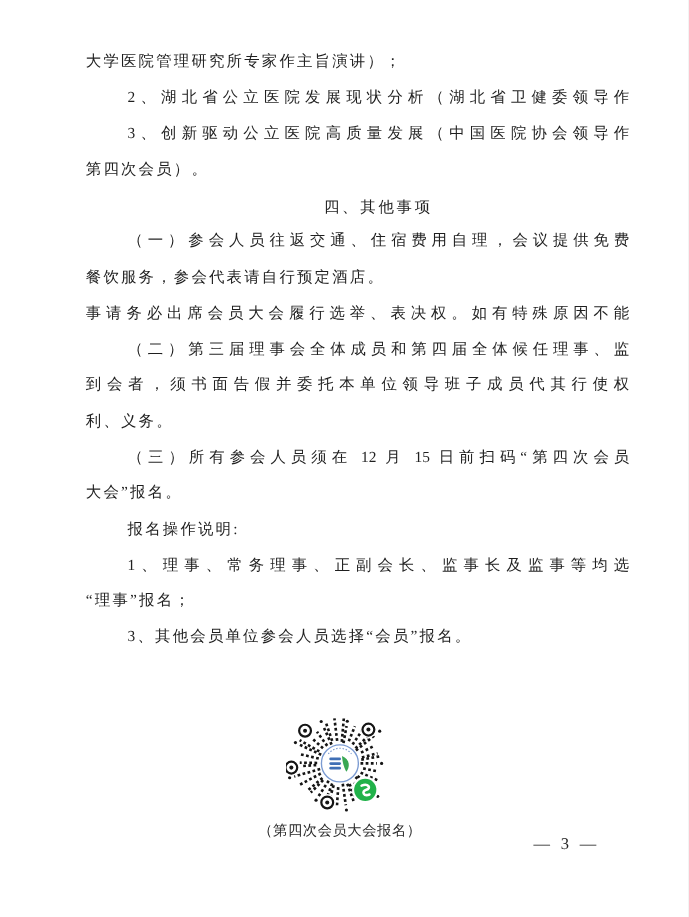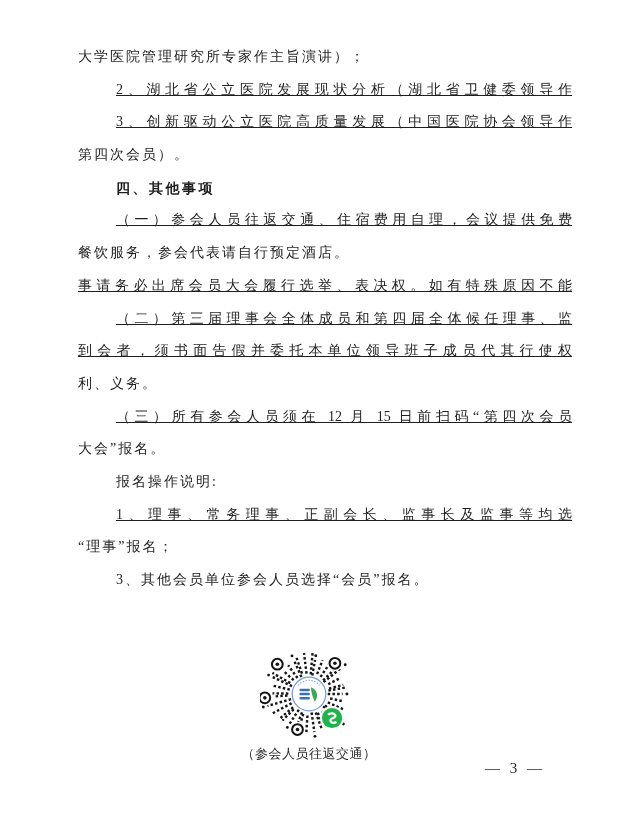--- a/index.html
+++ b/index.html
@@ -25,26 +25,26 @@
     white-space:nowrap;
     color:#1f1f1f;
   }
   .line.indent{padding-left:38px;}
   .line.fill{
     letter-spacing:0;
     white-space:normal;
     text-align:justify;
     text-align-last:justify;
     word-break:break-all;
-    text-decoration:underline;
   }
   .line.heading{
-    font-weight:700;
+    font-weight:400;
     font-family:"Liberation Sans","DejaVu Sans",sans-serif;
     letter-spacing:2.5px;
+    text-align:center;
   }
   .qr-wrap{
     position:absolute;
     left:231px;top:646px;
     width:156px;
     text-align:center;
   }
   .qr-caption{
     margin-top:0px;
     font-size:13px;
@@ -167,18 +167,18 @@
         <path d="M 2,-7 C 8.5,-4.5 10.5,2 6,8 C 4,3.5 2.5,0 2,-7 Z" fill="#3aa854"></path>
         <path d="M -11,-9 A 14 14 0 0 1 11,-9" fill="none" stroke-width="1.1" stroke-dasharray="1.4 1.6" stroke="#7b9bd2"></path>
       </g>
 
       <g>
         <circle cx="24" cy="25" r="12.5" fill="#ffffff"></circle>
         <circle cx="24" cy="25" r="10.5" fill="#21b24a"></circle>
         <path d="M 20.5,21 C 27,18.5 30,23.5 25,25 C 20,26.5 22.5,31.5 28,29.5" fill="none" stroke="#ffffff" stroke-width="2.4" stroke-linecap="round"></path>
       </g>
     </svg>
-    <div class="qr-caption">（参会人员往返交通）</div>
+    <div class="qr-caption">（第四次会员大会报名）</div>
   </div>
 
   <div class="page-num">— 3 —</div>
 
 </div>
 
 </body></html>

